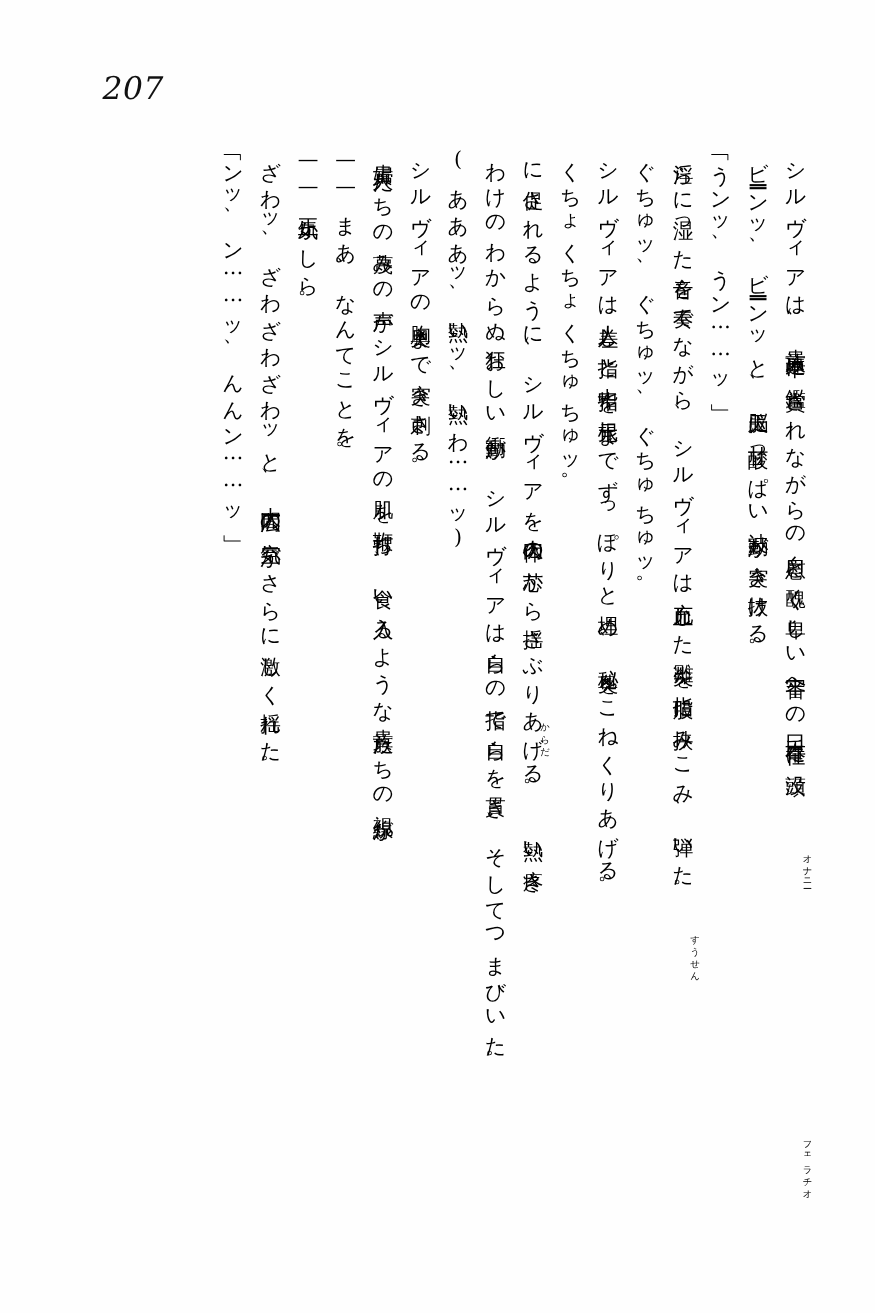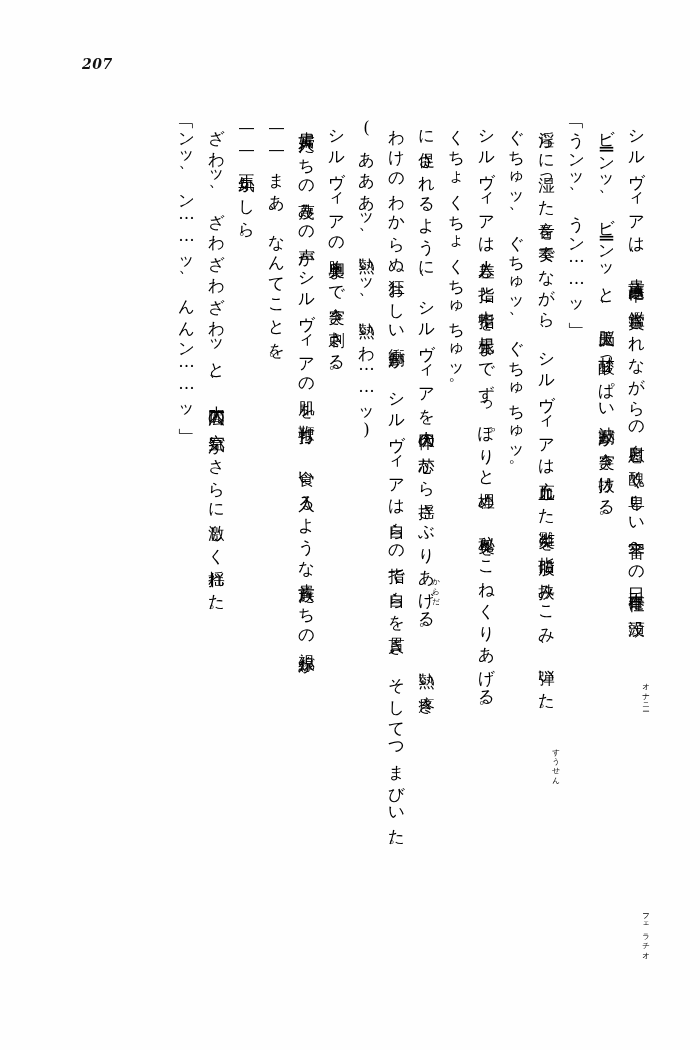--- a/index.html
+++ b/index.html
@@ -24,24 +24,23 @@
     height: 1050px;
     background: #fefefe;
   }
 
   .page-number {
     position: absolute;
     left: 82px;
     top: 56px;
     font-family: "DejaVu Serif", "Liberation Serif", serif;
     font-style: italic;
-    font-size: 14px;
+    font-size: 25px;
     color: #111;
     letter-spacing: 0.5px;
-    font-weight: bold;
   }
 
   
   .text-block {
     position: absolute;
     right: 56px;
     top: 118px;
     height: 830px;
     display: flex;
     flex-direction: row;

